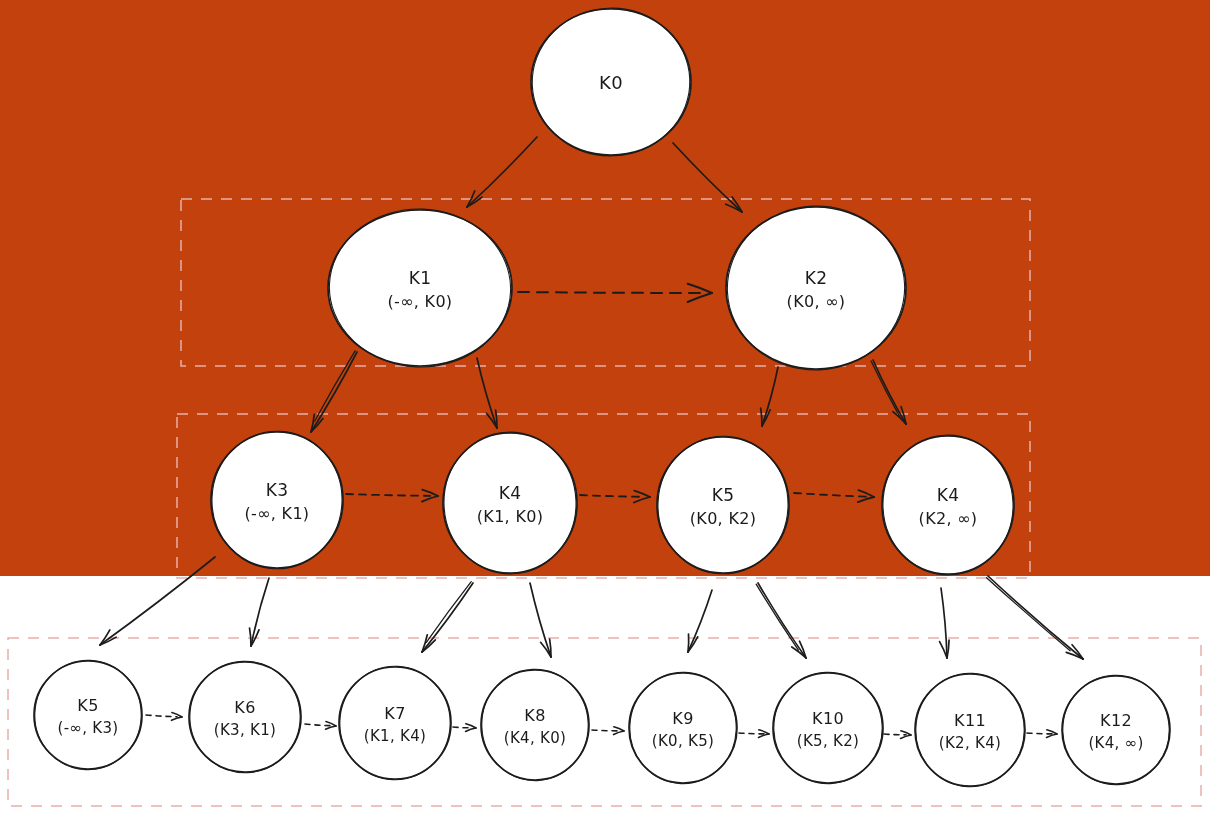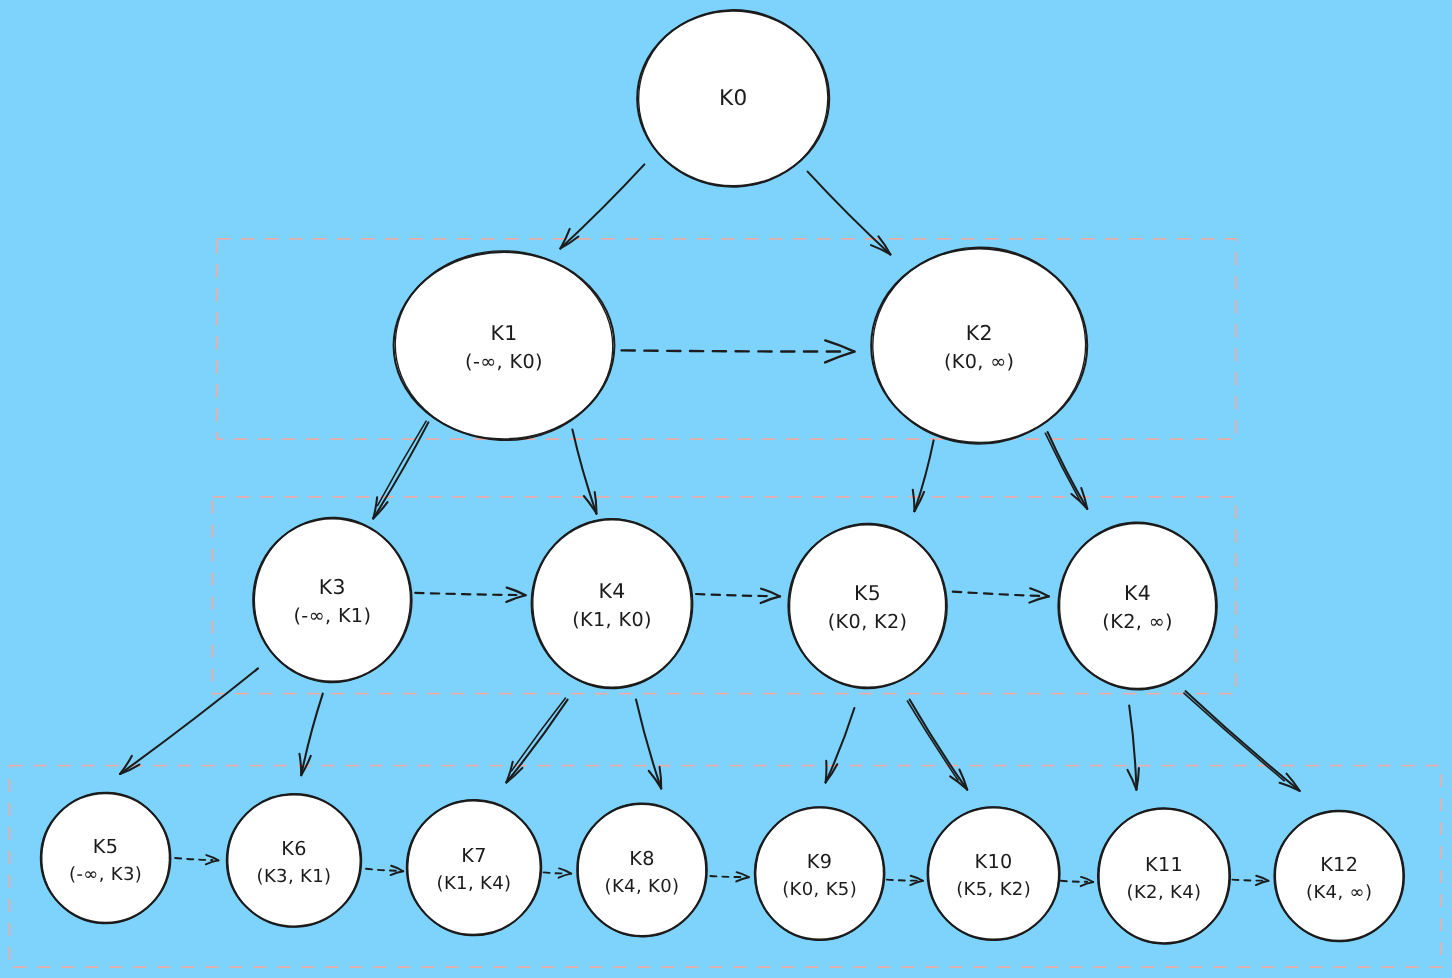--- a/index.html
+++ b/index.html
@@ -7,22 +7,22 @@
     padding: 0;
     background: #ffffff;
     width: 1210px;
     height: 815px;
     overflow: hidden;
     font-family: "DejaVu Sans", "Liberation Sans", sans-serif;
   }
   #canvas-wrap {
     position: relative;
     width: 1210px;
-    height: 815px;
-    background: #7dd3fc;
+    height: 576px;
+    background: #c2410c;
   }
   svg { display: block; }
   text {
     font-family: "DejaVu Sans", "Liberation Sans", sans-serif;
     fill: #1b1b1b;
     letter-spacing: 0.3px;
   }
 </style>
 </head>
 <body>

